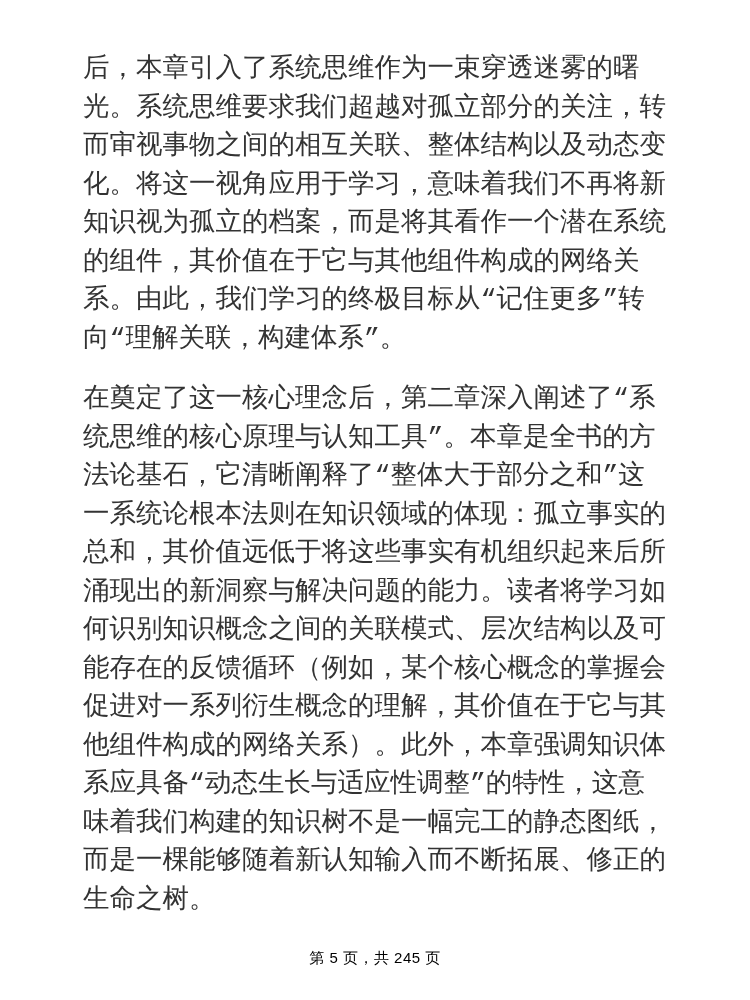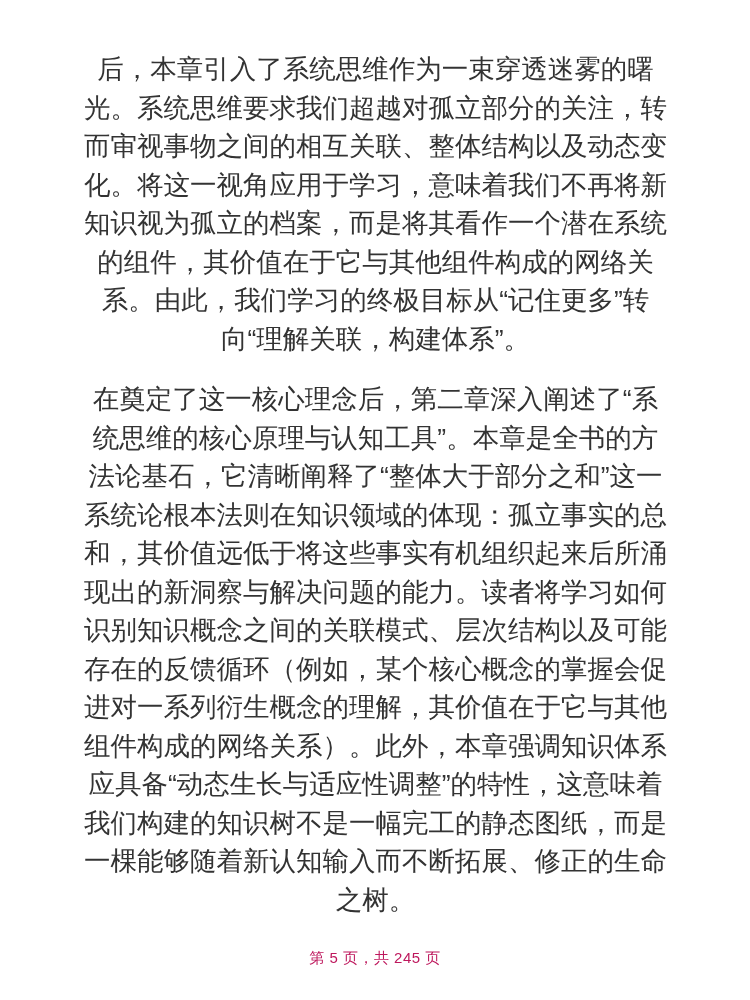--- a/index.html
+++ b/index.html
@@ -17,33 +17,34 @@
   .page-content {
     width: 585px;
     margin-left: 83px;
     padding-top: 50px;
   }
   .para {
     font-size: 26.5px;
     line-height: 38.5px;
     color: #333333;
     margin: 0 0 22px 0;
-    text-align: center;
+    text-align: left;
     line-break: strict;
     word-break: normal;
+    font-family: Liberation Mono, monospace;
   }
   .page-footer {
     position: absolute;
     top: 949px;
     left: 0;
     width: 750px;
     text-align: center;
     font-size: 15px;
     letter-spacing: 0.5px;
-    color: #be185d;
+    color: #000000;
   }
 </style>
 </head>
 <body>
 
 <div class="page-content">
   <p class="para">后，本章引入了系统思维作为一束穿透迷雾的曙光。系统思维要求我们超越对孤立部分的关注，转而审视事物之间的相互关联、整体结构以及动态变化。将这一视角应用于学习，意味着我们不再将新知识视为孤立的档案，而是将其看作一个潜在系统的组件，其价值在于它与其他组件构成的网络关系。由此，我们学习的终极目标从“记住更多”转向“理解关联，构建体系”。</p>
   <p class="para">在奠定了这一核心理念后，第二章深入阐述了“系统思维的核心原理与认知工具”。本章是全书的方法论基石，它清晰阐释了“整体大于部分之和”这一系统论根本法则在知识领域的体现：孤立事实的总和，其价值远低于将这些事实有机组织起来后所涌现出的新洞察与解决问题的能力。读者将学习如何识别知识概念之间的关联模式、层次结构以及可能存在的反馈循环（例如，某个核心概念的掌握会促进对一系列衍生概念的理解，其价值在于它与其他组件构成的网络关系）。此外，本章强调知识体系应具备“动态生长与适应性调整”的特性，这意味着我们构建的知识树不是一幅完工的静态图纸，而是一棵能够随着新认知输入而不断拓展、修正的生命之树。</p>
 </div>
 

